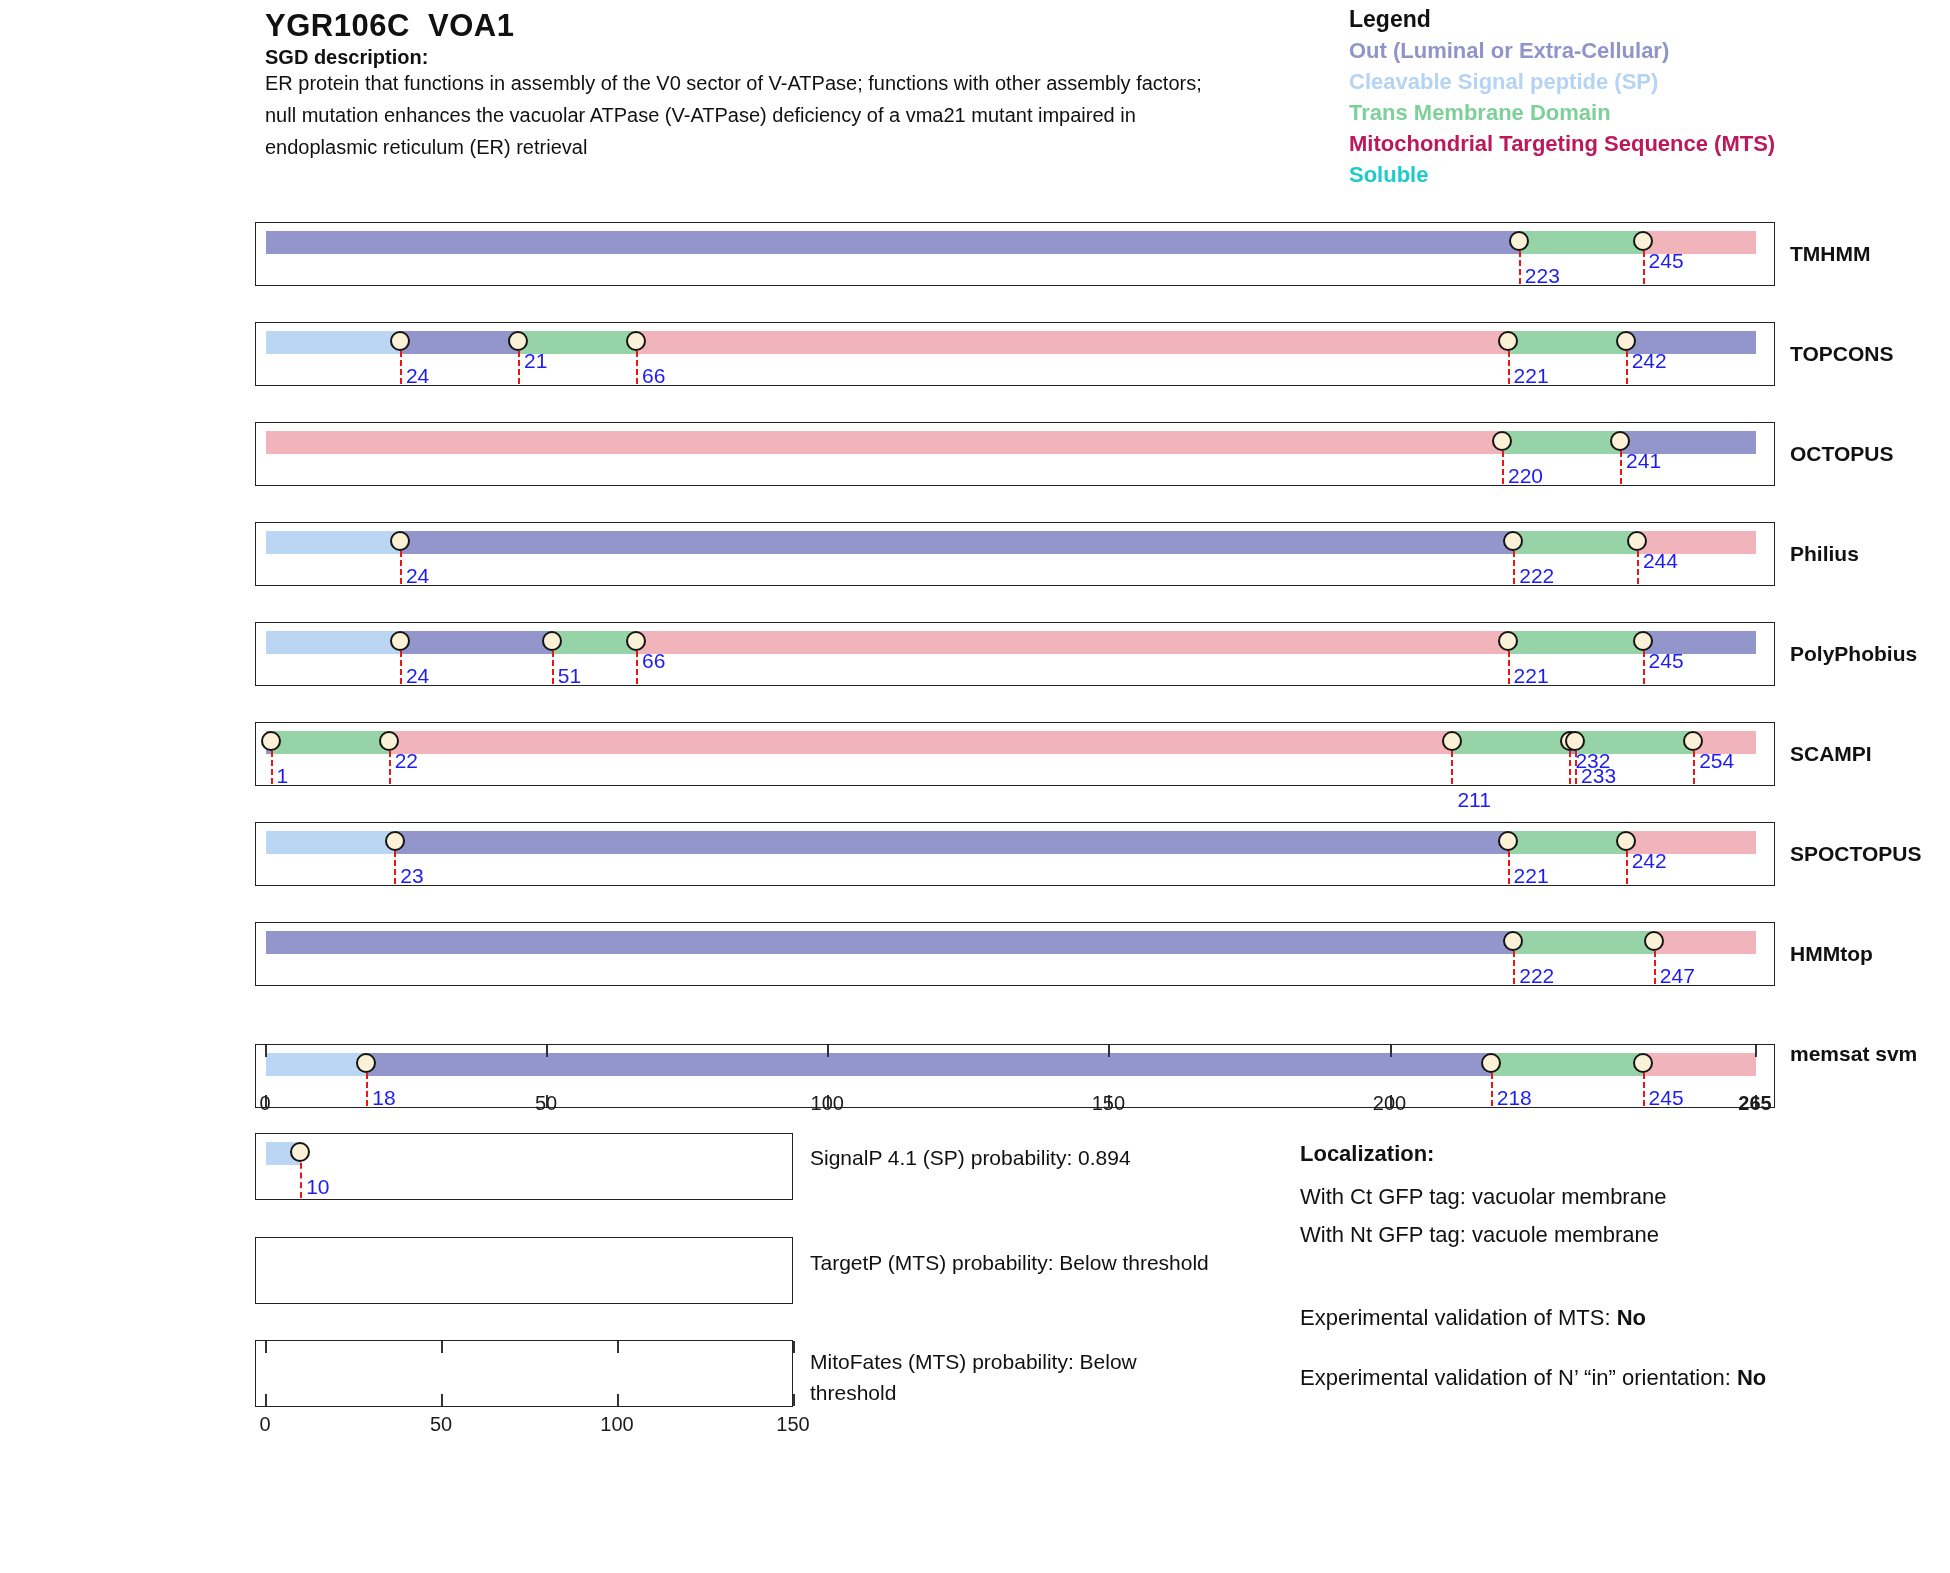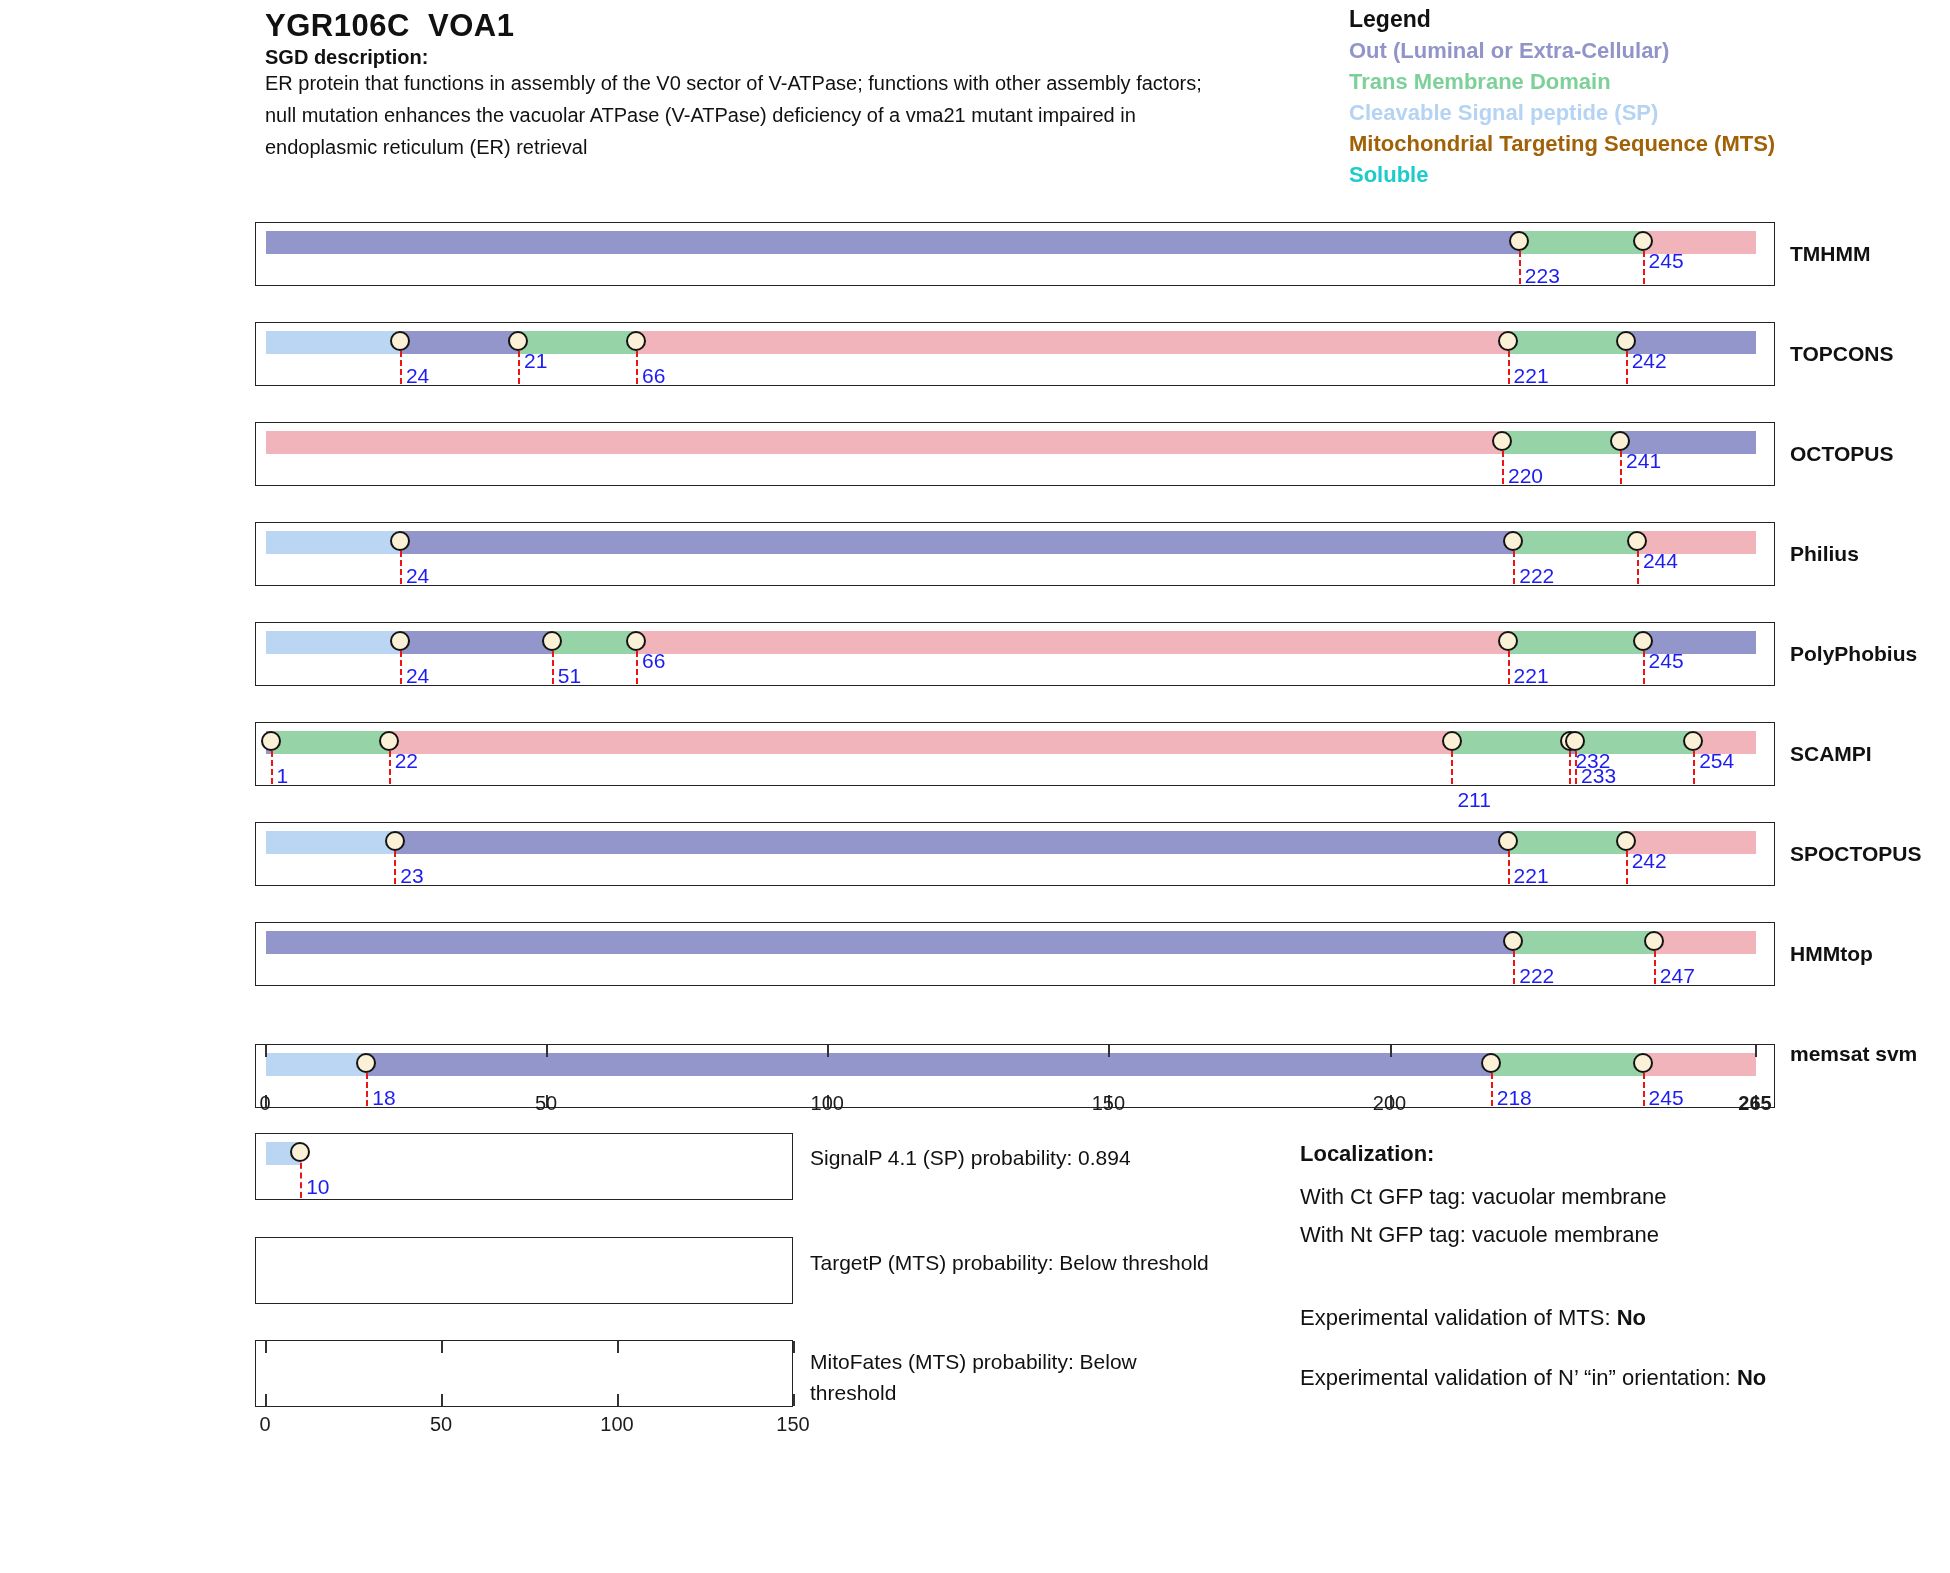--- a/index.html
+++ b/index.html
@@ -47,23 +47,23 @@
   <div class="abs" id="page-title">YGR106C  VOA1</div>
   <div class="abs" id="sgd-heading">SGD description:</div>
   <div class="abs desc-line" style="top:72px">ER protein that functions in assembly of the V0 sector of V-ATPase; functions with other assembly factors;</div>
   <div class="abs desc-line" style="top:104px">null mutation enhances the vacuolar ATPase (V-ATPase) deficiency of a vma21 mutant impaired in</div>
   <div class="abs desc-line" style="top:136px">endoplasmic reticulum (ER) retrieval</div>
 
   <div class="abs" id="legend">
     <div id="legend-title">Legend</div>
     <div id="legend-items">
         <div class="legend-item" style="color: rgb(145, 148, 200);">Out (Luminal or Extra-Cellular)</div>
+        <div class="legend-item" style="color: rgb(181, 211, 243);">Cleavable Signal peptide (SP)</div>
         <div class="legend-item" style="color: rgb(125, 208, 152);">Trans Membrane Domain</div>
-        <div class="legend-item" style="color: rgb(181, 211, 243);">Cleavable Signal peptide (SP)</div>
-        <div class="legend-item" style="color: #a16207;">Mitochondrial Targeting Sequence (MTS)</div>
+        <div class="legend-item" style="color: #be185d;">Mitochondrial Targeting Sequence (MTS)</div>
         <div class="legend-item" style="color: rgb(30, 203, 203);">Soluble</div>
       </div>
   </div>
 
   <div id="tracks">
       <div class="track-box" style="top: 222px;">
         <div class="bar-area" style="left: 10px; width: 1490px;">
           <div class="seg" style="left: 0%; width: 84.1509%; background: rgb(147, 150, 202);"></div>
           <div class="seg" style="left: 84.1509%; width: 8.30189%; background: rgb(150, 211, 167);"></div>
           <div class="seg" style="left: 92.4528%; width: 7.54717%; background: rgb(240, 180, 186);"></div>

